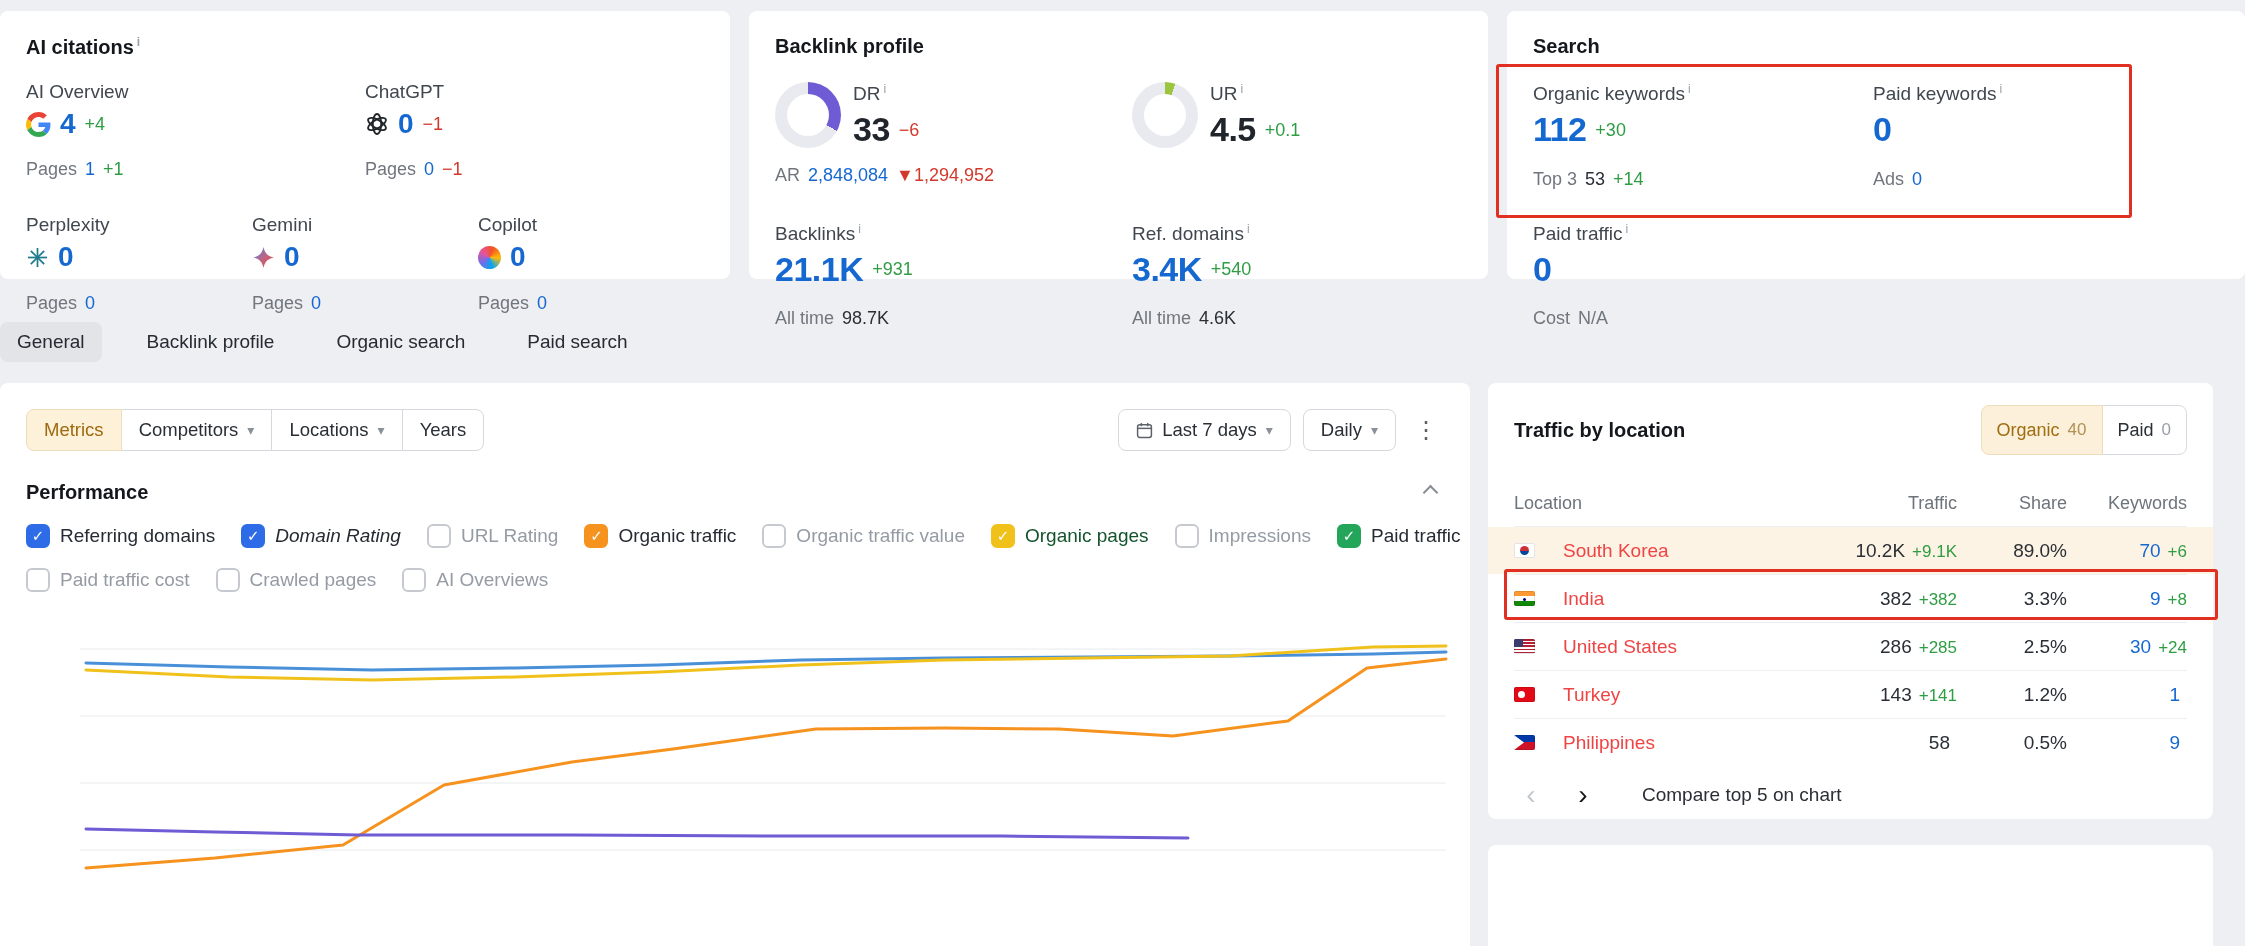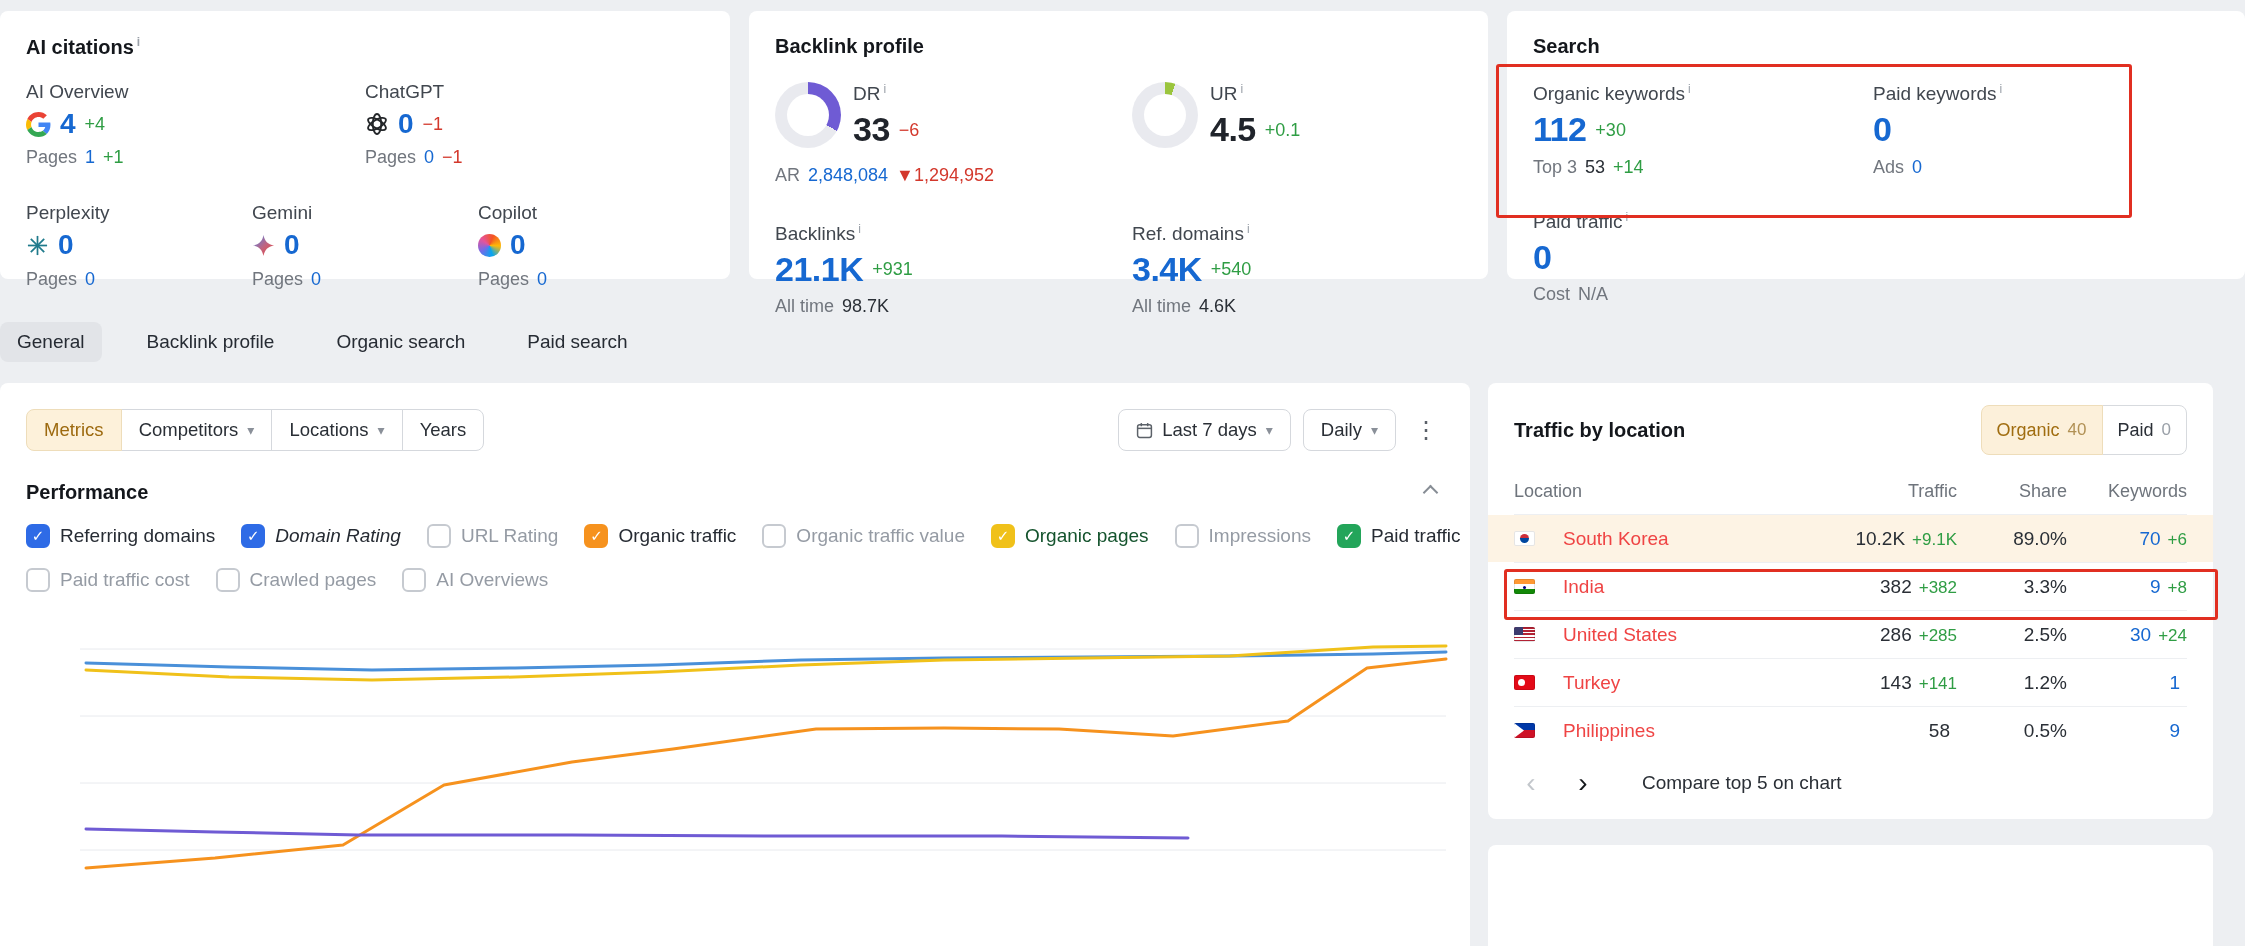--- a/index.html
+++ b/index.html
@@ -15,21 +15,21 @@
   .inf{font-size:12px;color:#9aa0a8;margin-left:3px;font-style:normal;cursor:help}
   .lbl{font-size:19px;color:#41474f;margin-bottom:6px}
   .vrow{display:flex;align-items:center;gap:9px}
   .big{font-size:34px;font-weight:600;color:#1668d1;line-height:1.1;letter-spacing:-.5px}
   .big.dark{color:#20242b}
   .aival{font-size:28px;font-weight:600;color:#1668d1;line-height:1.1}
   .pos{color:#2f9d44;font-size:18px}
   .neg{color:#d3382c;font-size:18px}
   .muted{color:#71767e}
   .dark{color:#2a2f36}
-  .sub{font-size:18px;margin-top:8px;display:flex;gap:8px;align-items:baseline}
+  .sub{font-size:18px;margin-top:20px;display:flex;gap:8px;align-items:baseline}
   .bluelink{color:#1668d1}
   .icon{display:inline-flex;align-items:center;justify-content:center}
   .ai-row{display:flex;margin-top:22px}
   .ai-row .ai-item{width:350px}
   .ai-row.r2{margin-top:34px}
   .ai-row.r2 .ai-item{width:240px}
   .copilot-icon{width:23px;height:23px;border-radius:50%;background:conic-gradient(from 20deg,#f35325,#ffba08,#05a6f0,#736be8,#e5549b,#f35325)}
   .bl-grid{display:grid;grid-template-columns:357px 1fr;row-gap:36px;margin-top:24px}
   .donut-row{display:flex;align-items:center;gap:12px}
   .donut{width:66px;height:66px;border-radius:50%;background:#e9eaef;display:flex;align-items:center;justify-content:center;flex:0 0 auto}
@@ -66,21 +66,21 @@
   .right-col{display:flex;flex-direction:column;gap:26px}
   .traffic-card{height:436px;padding:22px 26px;overflow:hidden}
   .tc-head{display:flex;align-items:center;justify-content:space-between}
   .toggle{display:flex}
   .tbtn{height:50px;display:inline-flex;align-items:center;gap:8px;padding:0 15px;font-size:18px;border:1px solid #d7dade;background:#fff;color:#2a2f36}
   .tbtn:first-child{border-radius:8px 0 0 8px}
   .tbtn:last-child{border-radius:0 8px 8px 0;margin-left:-1px}
   .tbtn.active{background:#fcf0da;border-color:#eeddba;color:#a06d10;position:relative;z-index:1}
   .tbtn .cnt{color:#9aa0a8;font-size:17px}
   .tbtn.active .cnt{color:#b19155}
-  .thead{display:grid;grid-template-columns:1fr 170px 110px 120px;margin-top:26px;font-size:18px;color:#6e747c;padding-bottom:12px}
+  .thead{display:grid;grid-template-columns:1fr 170px 110px 120px;margin-top:38px;font-size:18px;color:#6e747c;padding-bottom:12px}
   .thead .h{text-align:right}
   .thead .h:first-child{text-align:left;font-weight:400}
   .trow{display:grid;grid-template-columns:1fr 170px 110px 120px;align-items:center;height:48px;border-top:1px solid #edeff2;font-size:19px;position:relative}
   .trow.hl::before{content:"";position:absolute;left:-26px;right:-26px;top:0;bottom:0;background:#fdf3e4}
   .trow>*{position:relative;z-index:1}
   .loc{display:flex;align-items:center;gap:28px;color:#ef4444}
   .num{display:flex;justify-content:flex-end;align-items:baseline;gap:7px}
   .num .val{color:#2a2f36}
   .sm{font-size:17px}
   .flag{width:21px;height:15px;border-radius:2px;position:relative;overflow:hidden;box-shadow:inset 0 0 0 1px rgba(0,0,0,.10);flex:0 0 auto}

